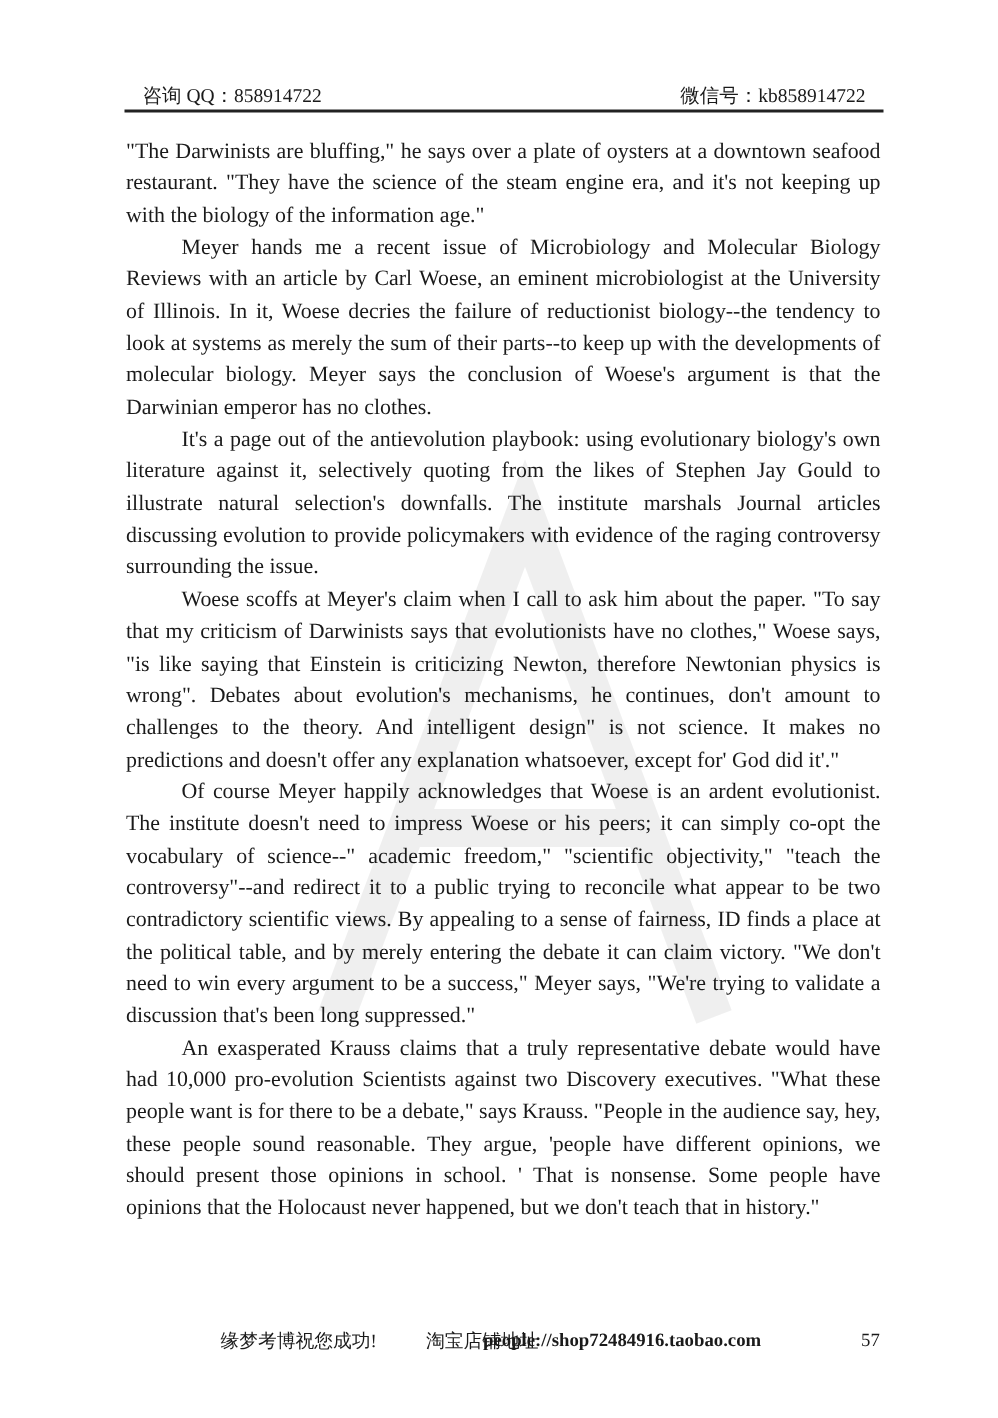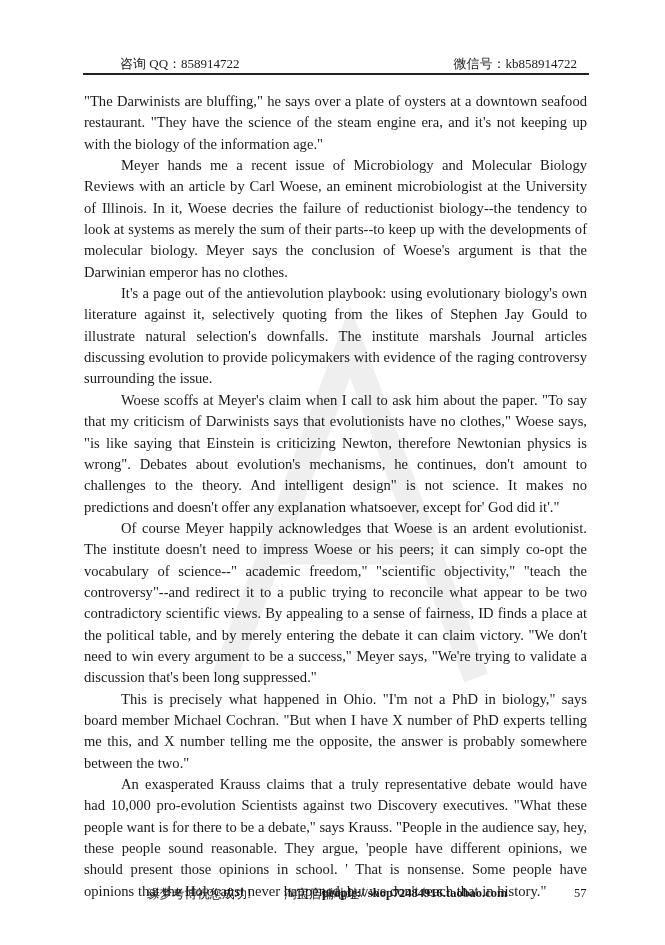--- a/index.html
+++ b/index.html
@@ -2,21 +2,21 @@
 <html><head>
 <meta charset="utf-8">
 <style>
   html, body { margin: 0; padding: 0; background: #ffffff; }
   body { width: 665px; height: 945px; position: relative; overflow: hidden;
          font-family: "Liberation Serif", "DejaVu Serif", serif; color: #1a1a1a; }
   .watermark { position: absolute; left: 140px; top: 300px; width: 420px; height: 420px;
                pointer-events: none; opacity: 0.06; }
   .header { position: absolute; left: 83px; top: 54px; width: 506px; height: 19px;
             border-bottom: 2px solid #222; font-size: 13px; }
-  .header .left { position: absolute; left: 12px; top: 1px; margin-left: 25px; }
+  .header .left { position: absolute; left: 12px; top: 1px; }
   .header .right { position: absolute; right: 12px; top: 1px; }
   .content { position: absolute; left: 84px; top: 91px; width: 503px;
              font-size: 14.6px; line-height: 21.35px; }
   .content p { margin: 0; text-align: justify; text-indent: 37px; }
   .content p.noindent { text-indent: 0; }
   .footer { position: absolute; top: 886px; left: 0; width: 665px; font-size: 12.5px; }
   .footer .slogan { position: absolute; left: 147px; }
   .footer .shop-label { position: absolute; left: 247px; padding-left: 37px; }
   .footer .shop-url { position: absolute; left: 322px; font-weight: bold; }
   .footer .page-num { position: absolute; left: 574px; }
@@ -33,21 +33,20 @@
   <span class="left">咨询 QQ：858914722</span>
   <span class="right">微信号：kb858914722</span>
 </div>
 
 <div class="content">
   <p class="noindent">"The Darwinists are bluffing," he says over a plate of oysters at a downtown seafood restaurant. "They have the science of the steam engine era, and it's not keeping up with the biology of the information age."</p>
   <p>Meyer hands me a recent issue of Microbiology and Molecular Biology Reviews with an article by Carl Woese, an eminent microbiologist at the University of Illinois. In it, Woese decries the failure of reductionist biology--the tendency to look at systems as merely the sum of their parts--to keep up with the developments of molecular biology. Meyer says the conclusion of Woese's argument is that the Darwinian emperor has no clothes.</p>
   <p>It's a page out of the antievolution playbook: using evolutionary biology's own literature against it, selectively quoting from the likes of Stephen Jay Gould to illustrate natural selection's downfalls. The institute marshals Journal articles discussing evolution to provide policymakers with evidence of the raging controversy surrounding the issue.</p>
   <p>Woese scoffs at Meyer's claim when I call to ask him about the paper. "To say that my criticism of Darwinists says that evolutionists have no clothes," Woese says, "is like saying that Einstein is criticizing Newton, therefore Newtonian physics is wrong". Debates about evolution's mechanisms, he continues, don't amount to challenges to the theory. And intelligent design" is not science. It makes no predictions and doesn't offer any explanation whatsoever, except for' God did it'."</p>
   <p>Of course Meyer happily acknowledges that Woese is an ardent evolutionist. The institute doesn't need to impress Woese or his peers; it can simply co-opt the vocabulary of science--" academic freedom," "scientific objectivity," "teach the controversy"--and redirect it to a public trying to reconcile what appear to be two contradictory scientific views. By appealing to a sense of fairness, ID finds a place at the political table, and by merely entering the debate it can claim victory. "We don't need to win every argument to be a success," Meyer says, "We're trying to validate a discussion that's been long suppressed."</p>
-  <p>This is precisely what happened in Ohio. "I'm not a PhD in biology," says board member Michael Cochran. "But when I have X number of PhD experts telling me this, and X number telling me the opposite, the answer is probably somewhere between the two."</p>
   <p>An exasperated Krauss claims that a truly representative debate would have had 10,000 pro-evolution Scientists against two Discovery executives. "What these people want is for there to be a debate," says Krauss. "People in the audience say, hey, these people sound reasonable. They argue, 'people have different opinions, we should present those opinions in school. ' That is nonsense. Some people have opinions that the Holocaust never happened, but we don't teach that in history."</p>
 </div>
 
 <div class="footer">
   <span class="slogan">缘梦考博祝您成功!</span>
   <span class="shop-label">淘宝店铺地址</span>
   <span class="shop-url">people://shop72484916.taobao.com</span>
   <span class="page-num">57</span>
 </div>
 

